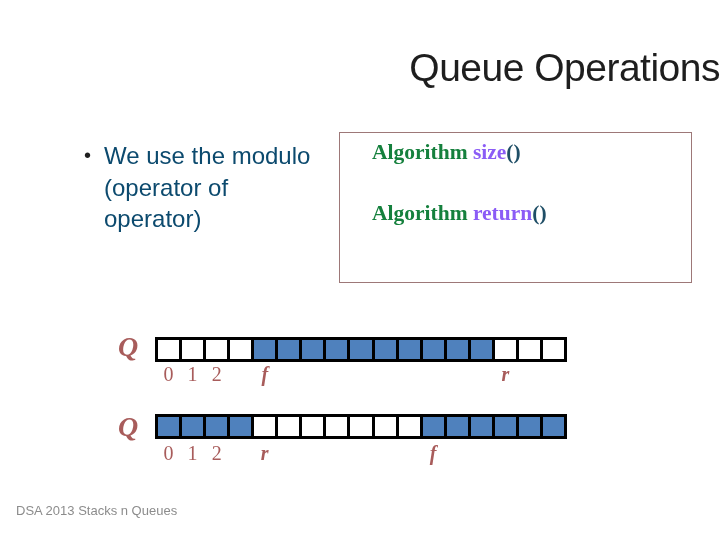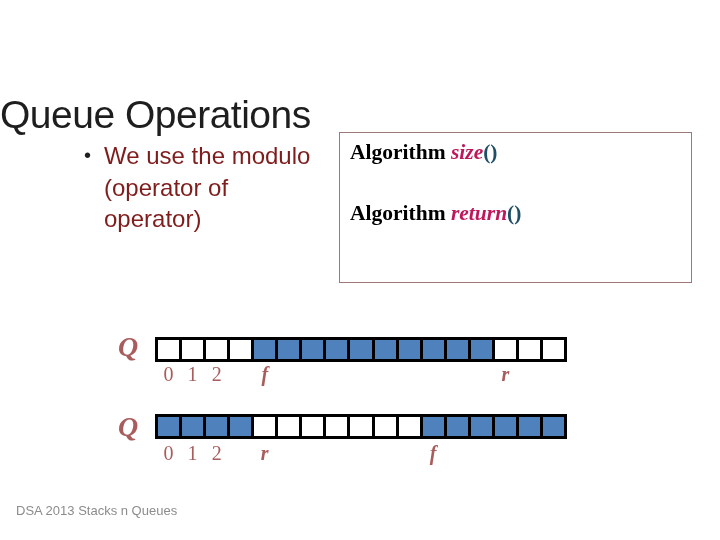--- a/index.html
+++ b/index.html
@@ -7,54 +7,53 @@
     position:relative;
     width:720px;height:540px;
     background:#ffffff;
     overflow:hidden;
     font-family:"Liberation Sans",sans-serif;
     color:#1f1f1f;
   }
   
   .title{
     position:absolute;top:44px;left:0;width:100%;
-    text-align:left;
+    text-align:right;
     font-size:39px;line-height:48px;
     letter-spacing:-0.5px;
     color:#1e1e1e;
-    margin-top:47px;
   }
   
   .bullet-block{
     position:absolute;left:84px;top:140px;width:260px;
     display:flex;align-items:flex-start;
   }
   .bullet-dot{
     font-size:20px;line-height:31.5px;
     margin-right:13px;color:#1f1f1f;
   }
-  .bullet-lines{font-size:24px;color:#7f1d1d;}
+  .bullet-lines{font-size:24px;color:#0c4a6e;}
   .bullet-lines div{line-height:31.5px;}
   
   .algo-box{
     position:absolute;left:339px;top:132px;width:353px;height:151px;
     box-sizing:border-box;
     border:1px solid #9d7878;
     background:#ffffff;
     padding:6px 0 0 10px;
     font-family:"Liberation Serif",serif;
     font-size:21.5px;font-weight:bold;
     color:#000000;
     white-space:nowrap;
   }
   .algo-line{line-height:27px;}
   .algo-line.ret{padding-left:27px;}
   .algo-gap{height:34px;}
-  .kw{color:#000000;}
-  .fn{color:#be185d;font-style:italic;margin-top:25px;}
+  .kw{color:#15803d;margin-left:22px;}
+  .fn{color:#8b5cf6;margin-top:25px;}
   .fn-paren{color:#1f4e66;font-style:normal;}
   .red{color:#b25b5b;font-style:normal;}
   .red-var{color:#b25b5b;font-style:italic;}
   
   .queue{position:absolute;left:118px;width:480px;height:62px;}
   .queue.q1{top:330px;}
   .queue.q2{top:407px;}
   .q-label{
     position:absolute;left:0;top:1px;
     font-family:"Liberation Serif",serif;

